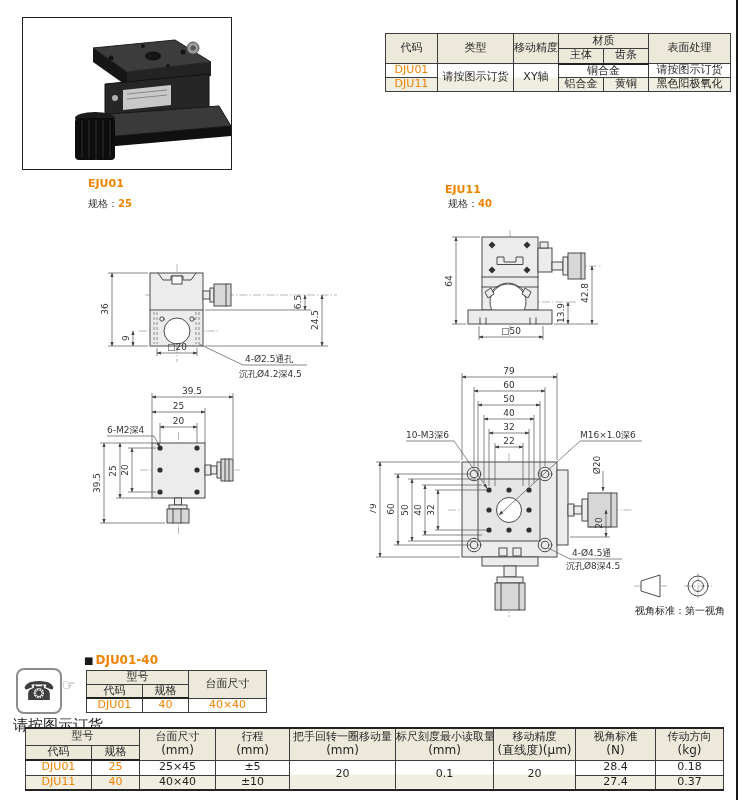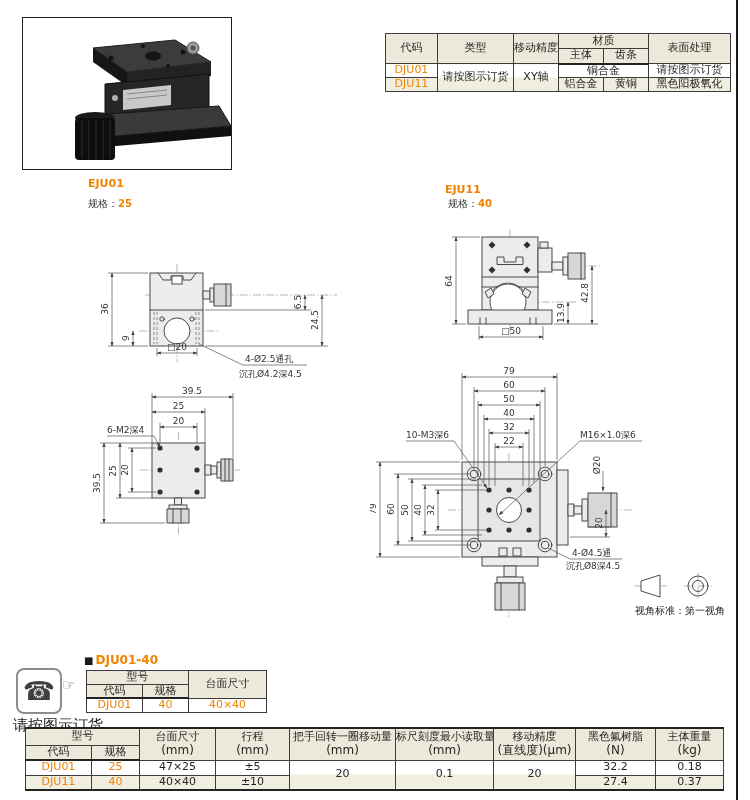--- a/index.html
+++ b/index.html
@@ -407,41 +407,41 @@
           </th>
       <th class="hbg" rowspan="2">
             <div>标尺刻度最小读取量</div>
             <div class="unit">(mm)</div>
           </th>
       <th class="hbg" rowspan="2">
             <div>移动精度</div>
             <div class="unit">(直线度)(μm)</div>
           </th>
       <th class="hbg" rowspan="2">
-            <div>黑色氟树脂</div>
+            <div>视角标准</div>
             <div class="unit">(N)</div>
           </th>
       <th class="hbg" rowspan="2">
-            <div>主体重量</div>
+            <div>传动方向</div>
             <div class="unit">(kg)</div>
           </th>
     </tr>
     <tr class="hsep" style="height:15px">
       <th class="hbg">代码</th>
       <th class="hbg">规格</th>
     </tr>
     <tr style="height:15px">
       <td class="orange">DJU01</td>
       <td class="orange">25</td>
-      <td>47×25</td>
+      <td>25×45</td>
       <td>±5</td>
       <td class="mg" rowspan="2">20</td>
       <td class="mg" rowspan="2">0.1</td>
       <td class="mg" rowspan="2">20</td>
-      <td>32.2</td>
+      <td>28.4</td>
       <td>0.18</td>
     </tr>
     <tr class="beige" style="height:15px">
       <td class="orange beige">DJU11</td>
       <td class="orange beige">40</td>
       <td class="beige">40×40</td>
       <td class="beige">±10</td>
       <td class="beige">27.4</td>
       <td class="beige">0.37</td>
     </tr>

